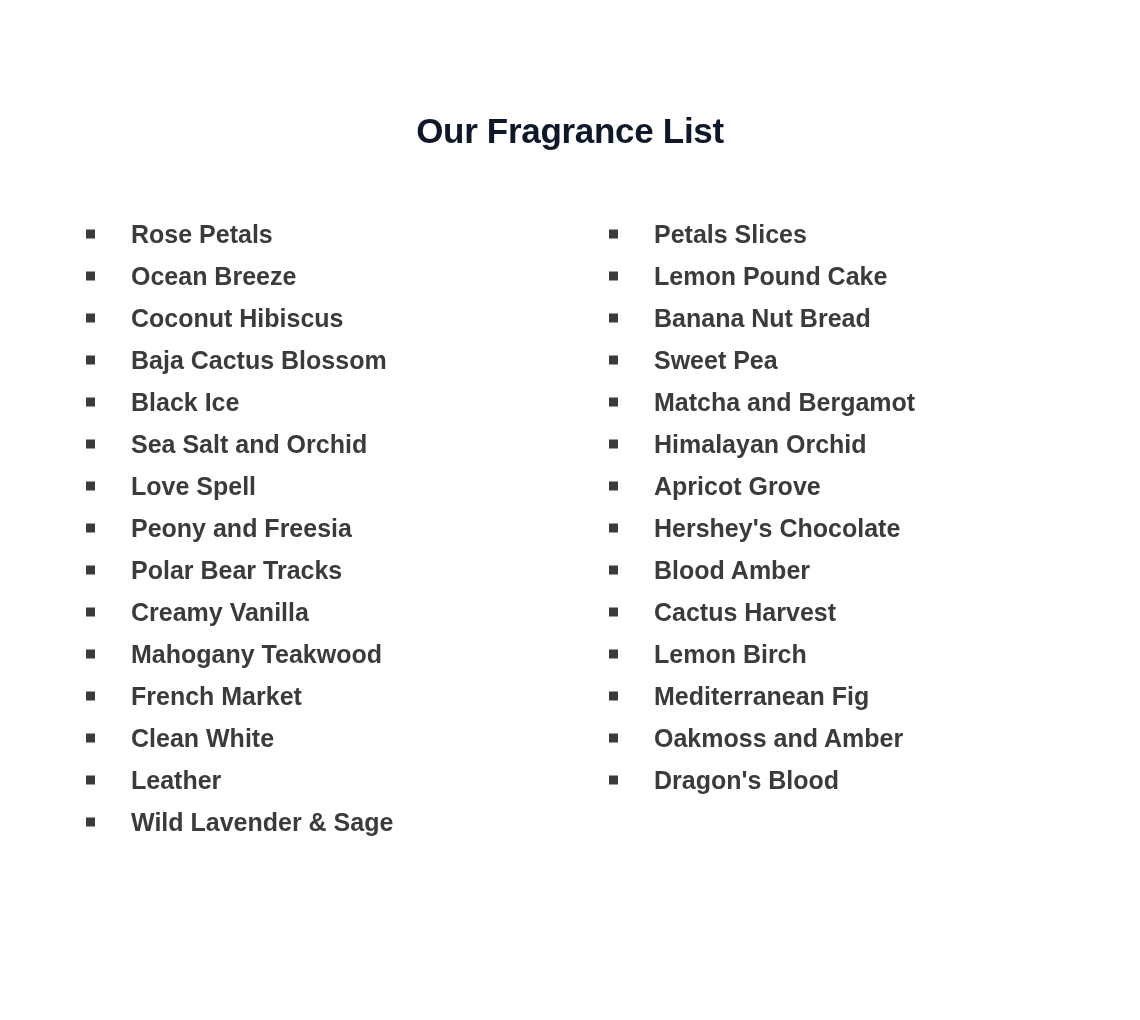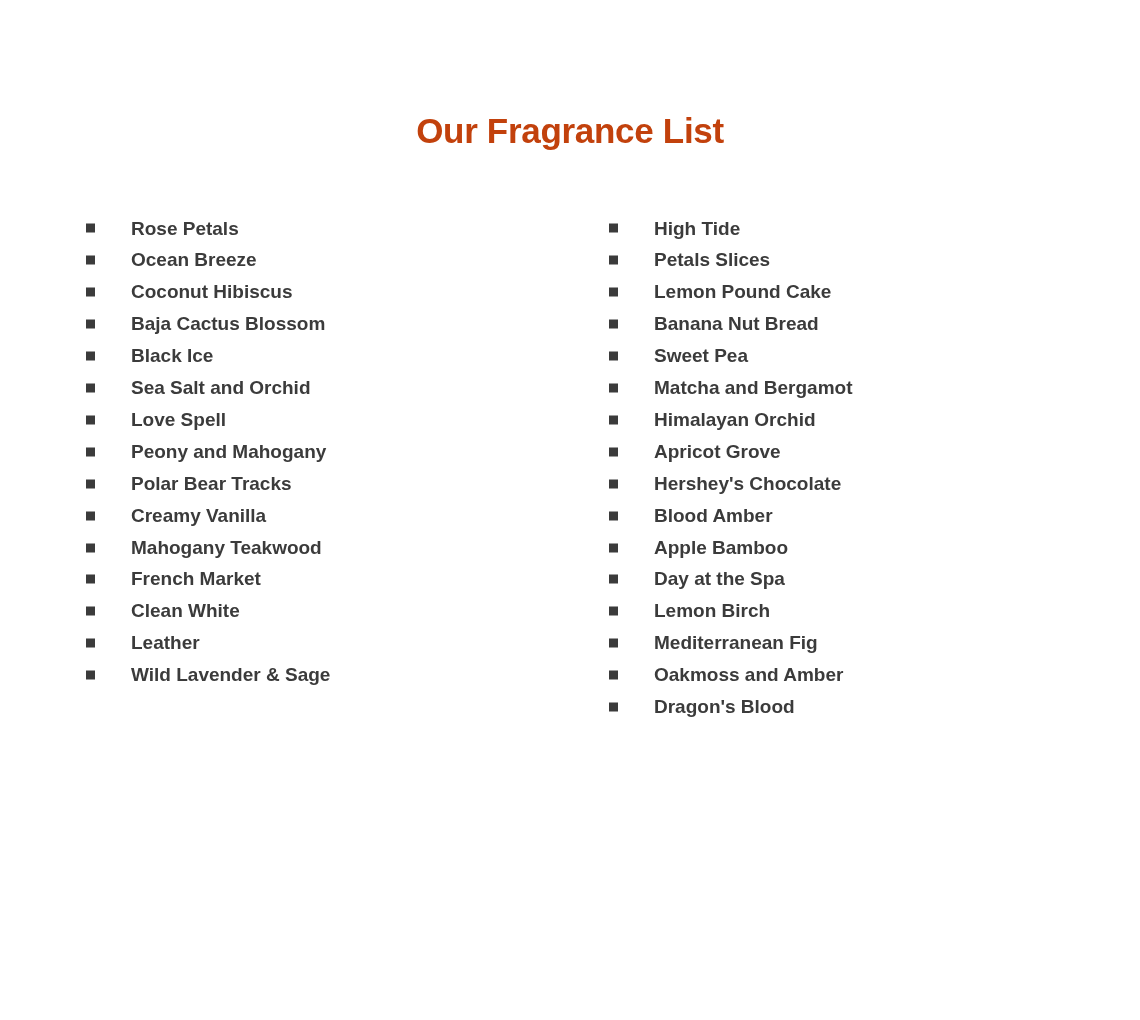--- a/index.html
+++ b/index.html
@@ -16,21 +16,21 @@
   .page {
     position: relative;
     width: 1140px;
     height: 1020px;
     box-sizing: border-box;
   }
   .title {
     text-align: center;
     font-size: 35px;
     font-weight: bold;
-    color: #c2410c;
+    color: #0f172a;
     letter-spacing: -0.3px;
     padding-top: 112px;
     line-height: 1.1;
   }
   .columns {
     display: flex;
     margin-top: 62px;
     padding-left: 78px;
     padding-right: 40px;
     box-sizing: border-box;
@@ -42,21 +42,21 @@
   .col.right {
     padding-left: 12px;
   }
   ul.frag-list {
     list-style: none;
     margin: 0;
     padding: 0;
   }
   ul.frag-list li {
     position: relative;
-    font-size: 19px;
+    font-size: 25px;
     font-weight: bold;
     color: #3b3b3b;
     line-height: 1.68;
     padding-left: 53px;
     white-space: nowrap;
   }
   ul.frag-list li .bullet {
     position: absolute;
     left: 8px;
     top: 50%;
@@ -75,44 +75,42 @@
   <div class="columns">
     <div class="col left">
       <ul class="frag-list">
         <li><span class="bullet"></span><span>Rose Petals</span></li>
         <li><span class="bullet"></span><span>Ocean Breeze</span></li>
         <li><span class="bullet"></span><span>Coconut Hibiscus</span></li>
         <li><span class="bullet"></span><span>Baja Cactus Blossom</span></li>
         <li><span class="bullet"></span><span>Black Ice</span></li>
         <li><span class="bullet"></span><span>Sea Salt and Orchid</span></li>
         <li><span class="bullet"></span><span>Love Spell</span></li>
-        <li><span class="bullet"></span><span>Peony and Mahogany</span></li>
+        <li><span class="bullet"></span><span>Peony and Freesia</span></li>
         <li><span class="bullet"></span><span>Polar Bear Tracks</span></li>
         <li><span class="bullet"></span><span>Creamy Vanilla</span></li>
         <li><span class="bullet"></span><span>Mahogany Teakwood</span></li>
         <li><span class="bullet"></span><span>French Market</span></li>
         <li><span class="bullet"></span><span>Clean White</span></li>
         <li><span class="bullet"></span><span>Leather</span></li>
         <li><span class="bullet"></span><span>Wild Lavender &amp; Sage</span></li>
       </ul>
     </div>
     <div class="col right">
       <ul class="frag-list">
-        <li><span class="bullet"></span><span>High Tide</span></li>
         <li><span class="bullet"></span><span>Petals Slices</span></li>
         <li><span class="bullet"></span><span>Lemon Pound Cake</span></li>
         <li><span class="bullet"></span><span>Banana Nut Bread</span></li>
         <li><span class="bullet"></span><span>Sweet Pea</span></li>
         <li><span class="bullet"></span><span>Matcha and Bergamot</span></li>
         <li><span class="bullet"></span><span>Himalayan Orchid</span></li>
         <li><span class="bullet"></span><span>Apricot Grove</span></li>
         <li><span class="bullet"></span><span>Hershey's Chocolate</span></li>
         <li><span class="bullet"></span><span>Blood Amber</span></li>
-        <li><span class="bullet"></span><span>Apple Bamboo</span></li>
-        <li><span class="bullet"></span><span>Day at the Spa</span></li>
+        <li><span class="bullet"></span><span>Cactus Harvest</span></li>
         <li><span class="bullet"></span><span>Lemon Birch</span></li>
         <li><span class="bullet"></span><span>Mediterranean Fig</span></li>
         <li><span class="bullet"></span><span>Oakmoss and Amber</span></li>
         <li><span class="bullet"></span><span>Dragon's Blood</span></li>
       </ul>
     </div>
   </div>
 </div>
 
 </body></html>

